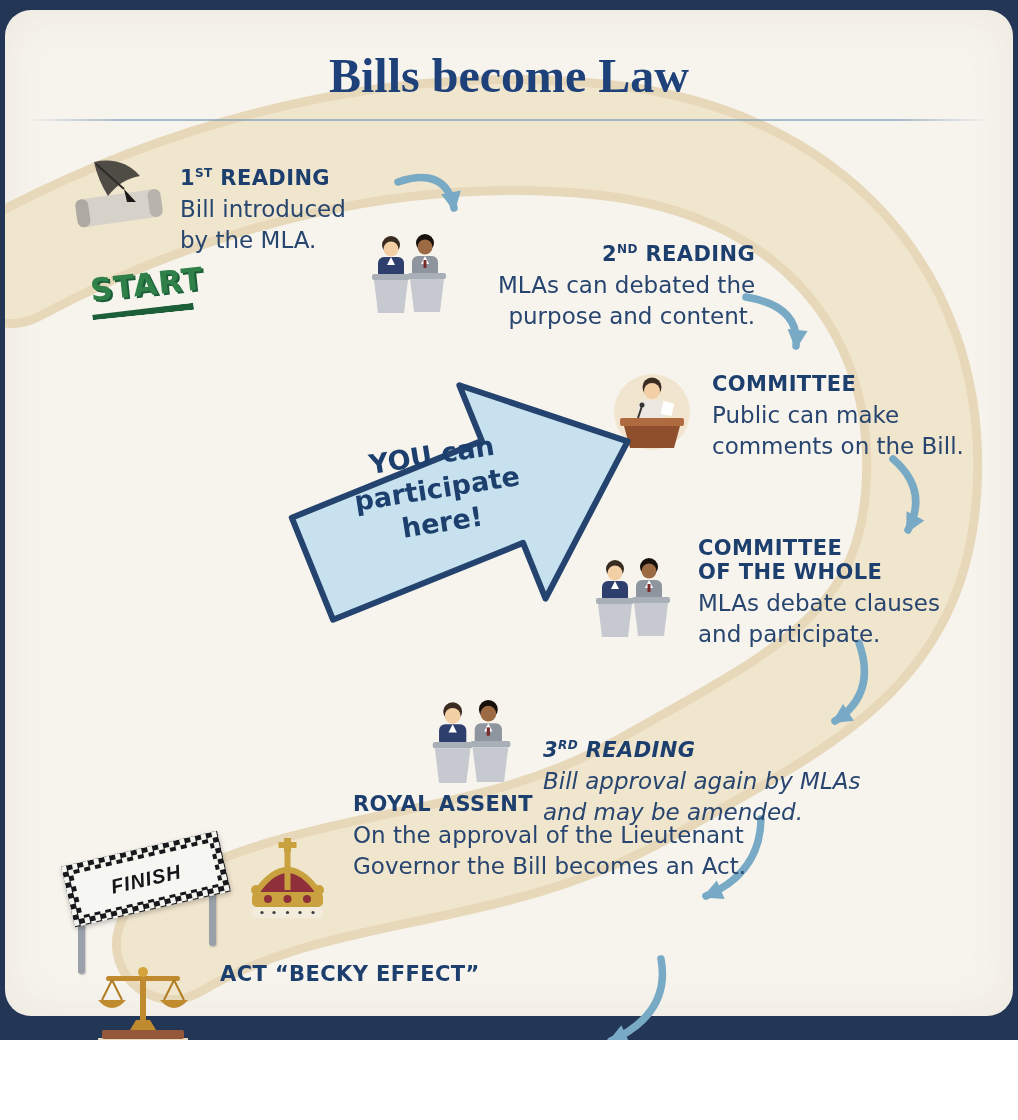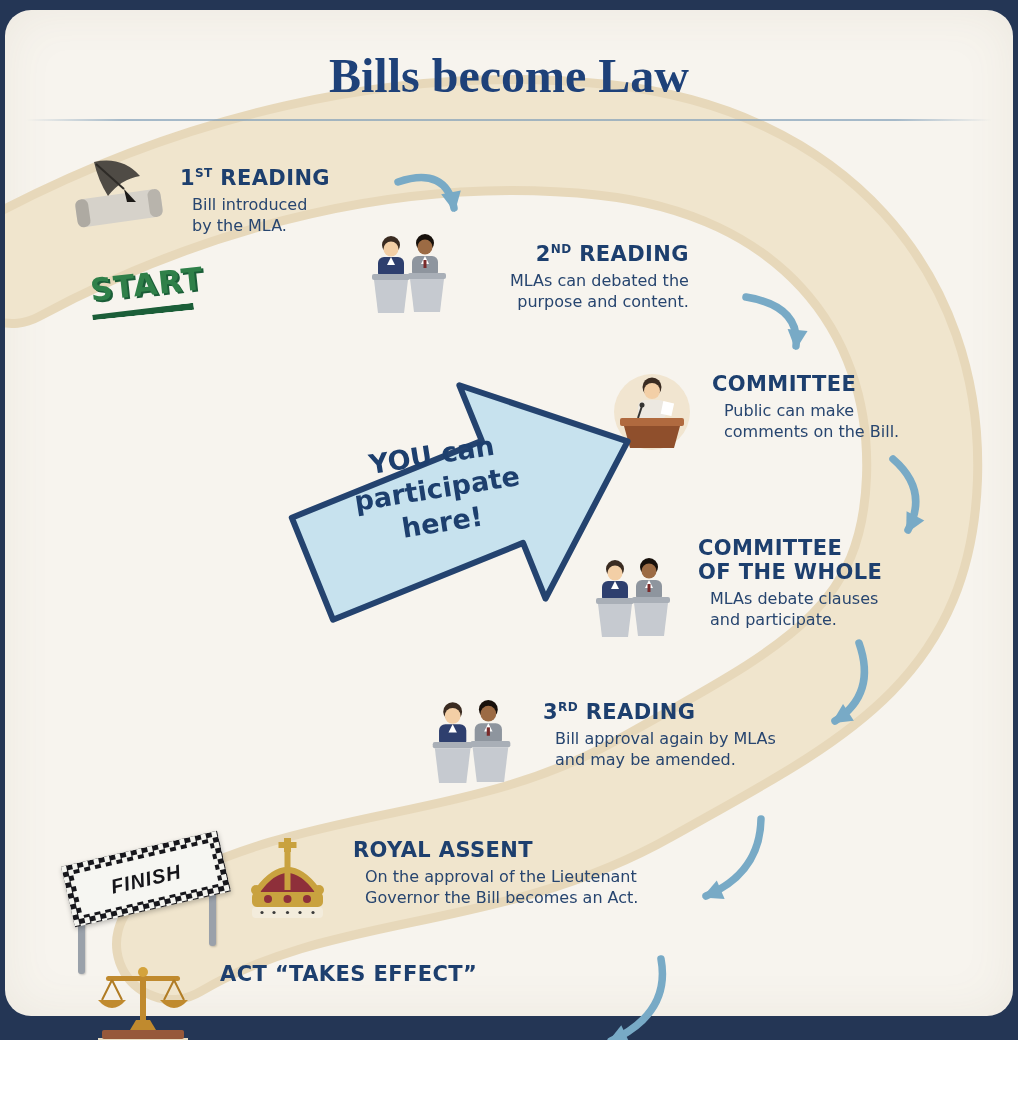--- a/index.html
+++ b/index.html
@@ -10,21 +10,21 @@
   .clip{position:absolute;left:5px;top:10px;width:1008px;height:1086px;border-radius:26px;
         overflow:hidden;z-index:1;}
   .layer{position:absolute;inset:0;pointer-events:none;}
   #title{position:absolute;top:48px;left:0;width:100%;text-align:center;
          font-family:"Liberation Serif",serif;font-size:48px;font-weight:600;color:#1e4179;z-index:3;}
   #title-rule{position:absolute;top:119px;left:26px;right:26px;height:2px;z-index:2;
          background:linear-gradient(90deg,rgba(130,160,185,0),rgba(130,160,185,.7) 10%,rgba(130,160,185,.7) 90%,rgba(130,160,185,0));}
   .step{position:absolute;z-index:3;color:#1d3f6e;}
   .step-title{font-weight:700;font-size:21px;letter-spacing:.4px;color:#1d3f6e;white-space:pre-line;}
   .step-title sup{font-size:12px;}
-  .step-desc{margin-top:4px;font-size:16px;line-height:1.34;color:#27456f;white-space:pre-line;margin-left:12px;}
+  .step-desc{margin-top:4px;font-size:23px;line-height:1.34;color:#27456f;white-space:pre-line;}
   .icon{position:absolute;z-index:3;}
   #start-sign{position:absolute;left:90px;top:266px;z-index:3;transform:rotate(-6deg);
          font-weight:900;font-size:31px;letter-spacing:1px;color:#2f8049;
          text-shadow:2px 2px 0 #1b5e38;}
   #start-swoosh{position:absolute;left:92px;top:308px;width:102px;height:7px;background:#1b5e38;
          transform:rotate(-6deg);clip-path:polygon(0 25%,100% 0,100% 100%,0 100%);z-index:3;}
   #callout{position:absolute;left:270px;top:355px;width:400px;height:330px;z-index:3;}
   #callout-text{position:absolute;left:322px;top:438px;width:230px;text-align:center;z-index:4;
          transform:rotate(-9deg);color:#1d3f6e;font-weight:700;font-size:27px;line-height:1.25;}
   #finish{position:absolute;left:66px;top:838px;width:175px;height:135px;z-index:3;}
@@ -174,21 +174,21 @@
       <circle cx="67" cy="15" r="7.5" fill="#9c6b44"></circle>
     <rect x="54" y="24" width="26" height="22" rx="6" fill="#8e959e"></rect>
     <polygon points="67,24 63,32 71,32" fill="#ffffff"></polygon>
       <rect x="65.5" y="28" width="3" height="8" fill="#7a2a2a"></rect>
     <rect x="14" y="42" width="38" height="6" rx="2" fill="#a9afb7"></rect>
     <polygon points="16,48 50,48 46,81 20,81" fill="#c6cad0"></polygon>
     <rect x="50" y="41" width="38" height="6" rx="2" fill="#a9afb7"></rect>
     <polygon points="52,47 86,47 82,80 56,80" fill="#c6cad0"></polygon>
   </svg>
 
-  <div class="step" style="left:543px;top:700px;">
+  <div class="step" style="left:543px;top:738px;font-style:italic;">
     <div class="step-title"><span>3</span><sup>RD</sup><span> READING</span></div>
     <div class="step-desc">Bill approval again by MLAs
 and may be amended.</div>
   </div>
 
   <div id="finish">
     <div class="pole" id="pole-left"></div>
     <div class="pole" id="pole-right"></div>
     <div id="banner">
       <div id="banner-inner">FINISH</div>
@@ -208,42 +208,42 @@
       <circle cx="47.5" cy="61" r="4" fill="#8e2f3a"></circle>
       <circle cx="67" cy="61" r="4" fill="#8e2f3a"></circle>
     <rect x="12" y="69" width="71" height="11" rx="4" fill="#f3ecdc"></rect>
     <circle cx="22" cy="74.5" r="1.6" fill="#3a3a3a"></circle>
       <circle cx="34" cy="74.5" r="1.6" fill="#3a3a3a"></circle>
     <circle cx="47.5" cy="74.5" r="1.6" fill="#3a3a3a"></circle>
       <circle cx="60" cy="74.5" r="1.6" fill="#3a3a3a"></circle>
     <circle cx="73" cy="74.5" r="1.6" fill="#3a3a3a"></circle>
   </svg>
 
-  <div class="step" style="left:353px;top:838px;">
+  <div class="step" style="left:353px;top:792px;">
     <div class="step-title">ROYAL ASSENT</div>
     <div class="step-desc">On the approval of the Lieutenant
 Governor the Bill becomes an Act.</div>
   </div>
 
   <svg class="icon" style="left:88px;top:948px;" width="110" height="112" viewBox="0 0 110 112">
     <rect x="6" y="96" width="98" height="12" rx="3" fill="#5d3d2a"></rect>
     <rect x="10" y="90" width="90" height="7" fill="#e7dcc3"></rect>
     <rect x="14" y="82" width="82" height="9" rx="2" fill="#96583a"></rect>
     <polygon points="42,82 68,82 62,72 48,72" fill="#c08a2e"></polygon>
     <rect x="52" y="26" width="6" height="48" fill="#c08a2e"></rect>
     <rect x="18" y="28" width="74" height="5" rx="2.5" fill="#c08a2e"></rect>
     <circle cx="55" cy="24" r="5" fill="#d4a33c"></circle>
     <path d="M24 32 L14 52 M24 32 L34 52" stroke="#b07c24" stroke-width="2" fill="none"></path>
     <path d="M10 52 Q24 68 38 52 Z" fill="#c08a2e"></path>
     <path d="M86 32 L76 52 M86 32 L96 52" stroke="#b07c24" stroke-width="2" fill="none"></path>
     <path d="M72 52 Q86 68 100 52 Z" fill="#c08a2e"></path>
   </svg>
 
   <div class="step" style="left:220px;top:962px;">
-    <div class="step-title">ACT “TAKES EFFECT”</div>
+    <div class="step-title">ACT “BECKY EFFECT”</div>
   </div>
 
   <div id="footer-brand">
     <svg width="24" height="22" viewBox="0 0 24 22">
       <path d="M3 15 V7 l5 4 L12 3 l4 8 5 -4 v8 z" fill="#c9d2de"></path>
       <rect x="3" y="16" width="18" height="3" rx="1" fill="#c9d2de"></rect>
     </svg>
     <span>BECKY DRUHAN</span>
   </div>
 </div>

